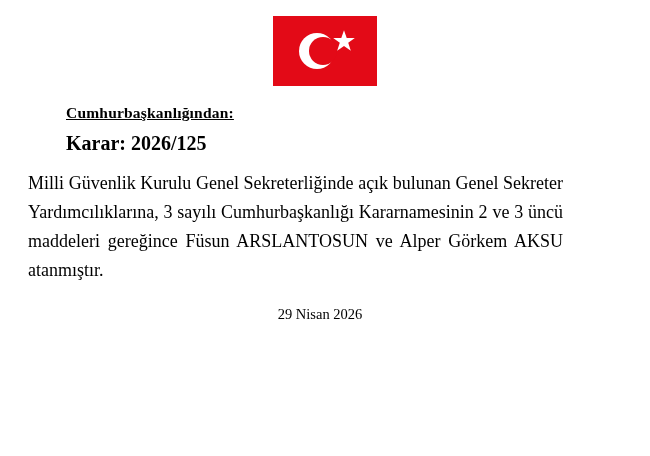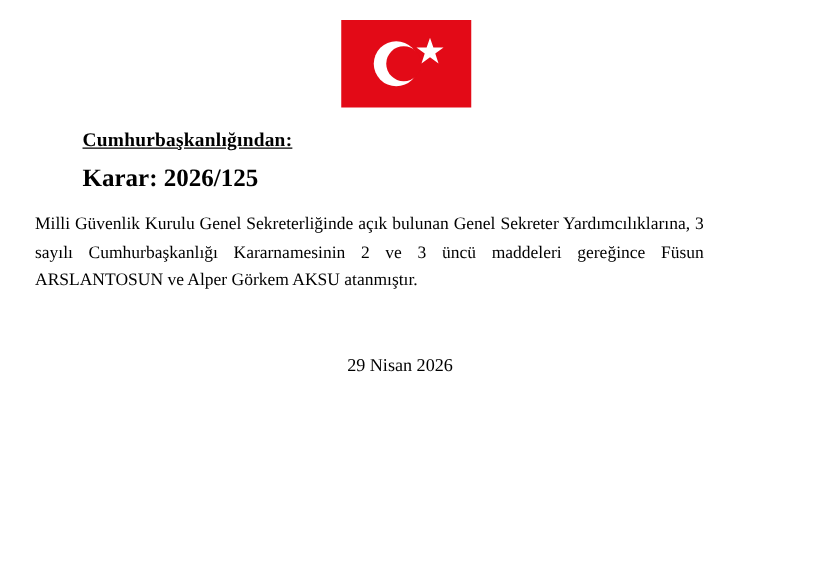--- a/index.html
+++ b/index.html
@@ -73,26 +73,26 @@
     text-decoration: underline;
     letter-spacing: 0.2px;
   }
   .decision-no {
     margin: 10px 0 0 66px;
     font-size: 20px;
     font-weight: bold;
   }
   .paragraph {
     margin: 14px 87px 0 28px;
-    font-size: 14px;
+    font-size: 18px;
     line-height: 1.62;
     text-align: justify;
   }
   .date {
-    margin-top: 48px;
+    margin-top: 20px;
     text-align: center;
     font-size: 14.5px;
     padding-right: 10px;
   }
   .signature {
     position: absolute;
     right: 58px;
     bottom: 42px;
     text-align: center;
     width: 260px;

